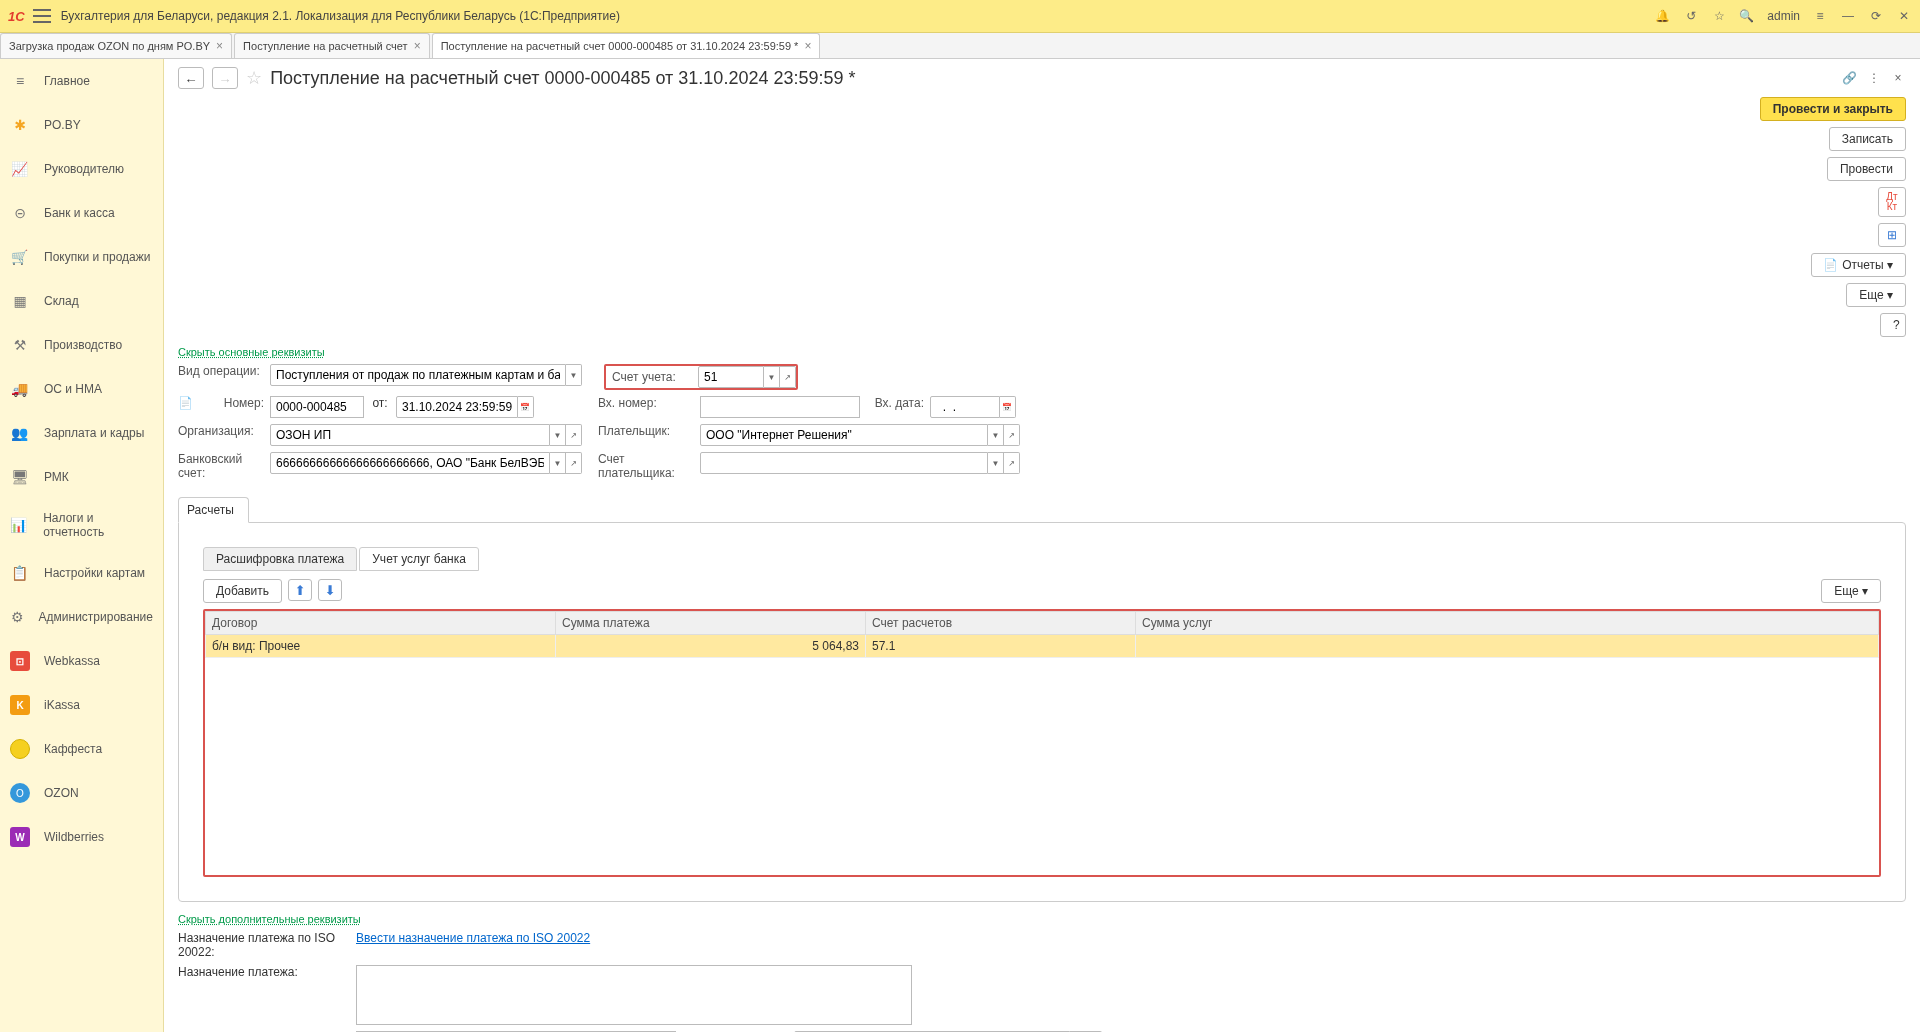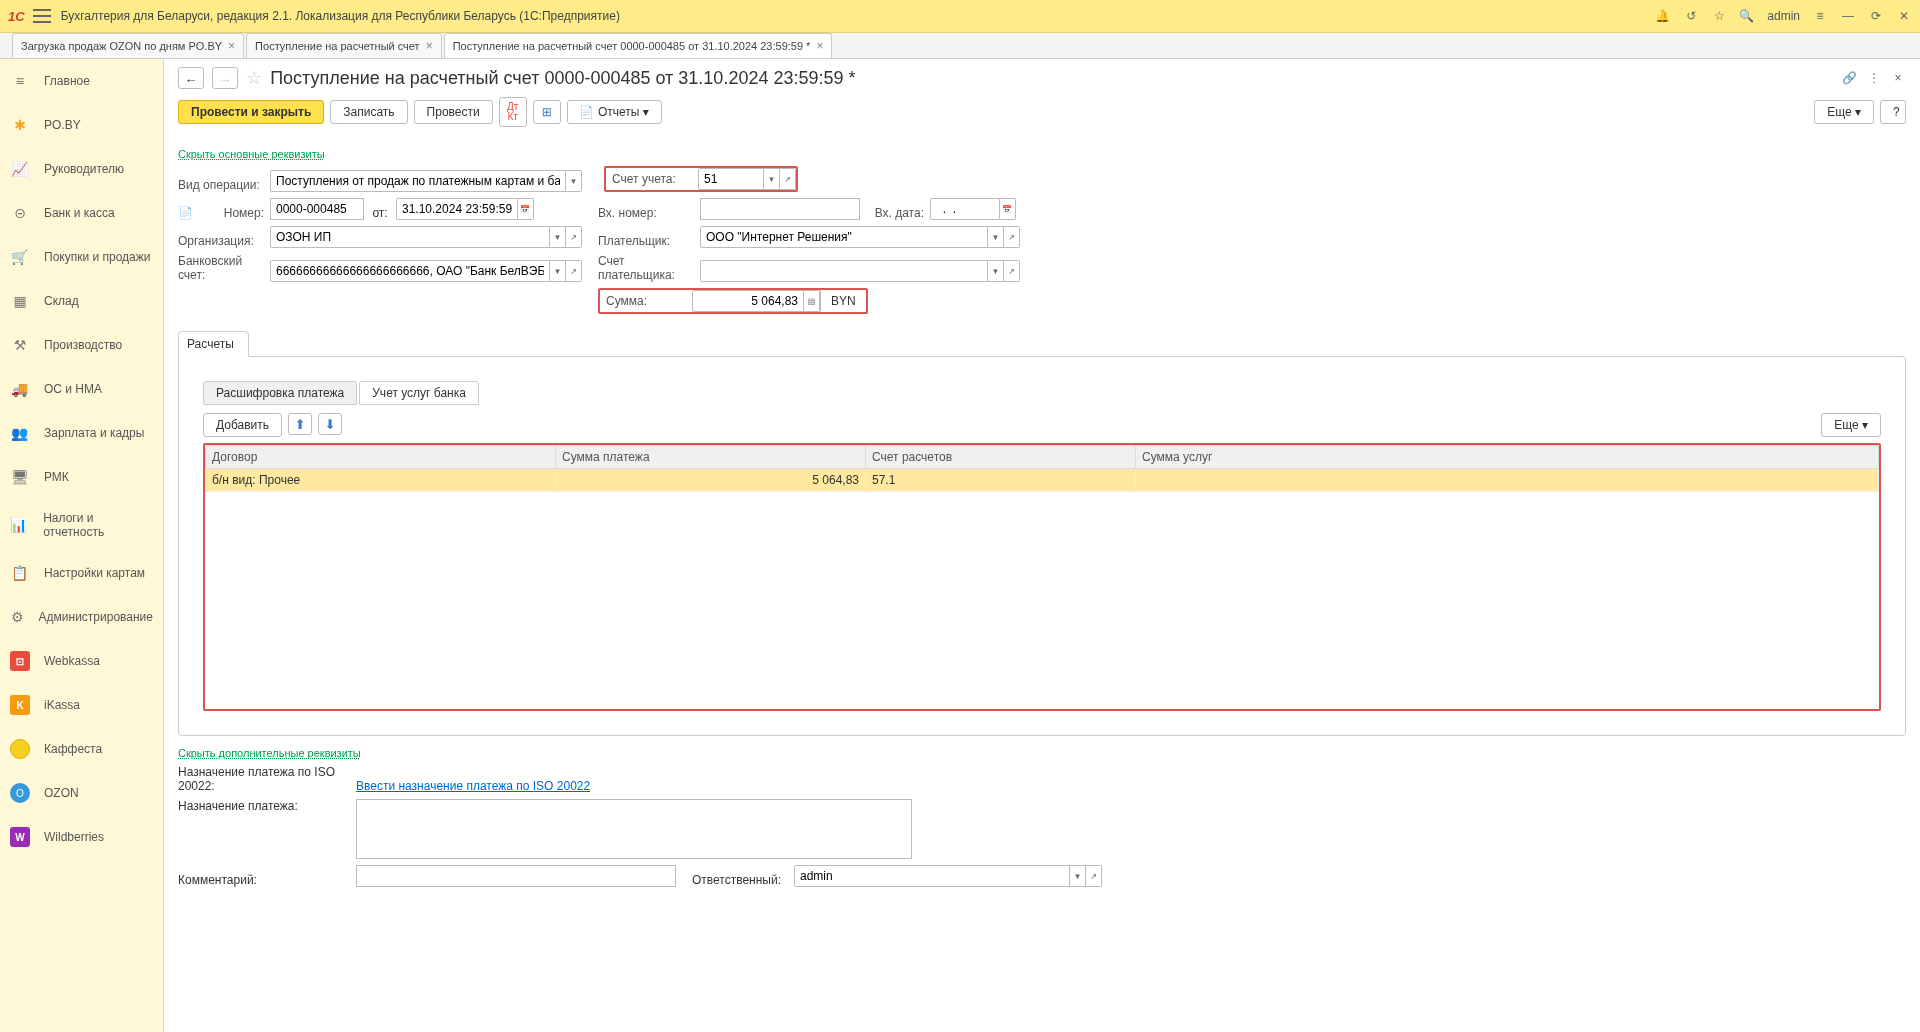--- a/index.html
+++ b/index.html
@@ -9,21 +9,21 @@
 .titlebar { background: #fdec88; height: 24px; display: flex; align-items: center; padding: 16px 8px; border-bottom: 1px solid #e0d070; }
 .logo-1c { color: #e23b2e; font-weight: bold; font-size: 13px; margin-right: 8px; font-style: italic; }
 .hamburger { width: 18px; height: 14px; margin-right: 10px; cursor: pointer; display: flex; flex-direction: column; justify-content: space-between; }
 .hamburger div { height: 2px; background: #666; }
 .titlebar-text { flex: 1; color: #444; font-size: 12px; }
 .titlebar-icons { display: flex; gap: 12px; align-items: center; }
 .tb-icon { width: 16px; height: 16px; color: #666; cursor: pointer; display: flex; align-items: center; justify-content: center; }
 .tb-user { color: #555; font-size: 12px; }
 
 
-.tabstrip { background: #f4f4f4; height: 26px; display: flex; align-items: stretch; border-bottom: 1px solid #ccc; padding-left: 12px; }
+.tabstrip { background: #f4f4f4; height: 26px; display: flex; align-items: stretch; border-bottom: 1px solid #ccc; padding-left: 0; }
 .doc-tab { display: flex; align-items: center; padding: 0 8px; border: 1px solid #ccc; border-bottom: none; background: #f8f8f8; margin-right: 2px; border-radius: 3px 3px 0 0; font-size: 11px; color: #444; cursor: pointer; }
 .doc-tab.active { background: #fff; }
 .doc-tab .close-x { margin-left: 6px; color: #888; font-size: 12px; }
 
 
 .app-body { display: flex; height: calc(100vh - 50px); }
 .sidebar { width: 164px; background: #fff8d6; border-right: 1px solid #e8dda0; overflow-y: auto; }
 .side-item { display: flex; align-items: center; padding: 12px 10px; cursor: pointer; color: #555; font-size: 12px; gap: 14px; }
 .side-icon { width: 20px; height: 20px; display: flex; align-items: center; justify-content: center; color: #777; font-size: 14px; }
 .side-icon.red { background: #e74c3c; color: #fff; border-radius: 3px; font-size: 10px; font-weight: bold; }
@@ -35,34 +35,34 @@
 
 .main { flex: 1; padding: 8px 14px; overflow-y: auto; }
 .page-header { display: flex; align-items: center; gap: 8px; margin-bottom: 8px; }
 .nav-btn { width: 26px; height: 22px; border: 1px solid #bbb; background: #fff; border-radius: 3px; cursor: pointer; display: flex; align-items: center; justify-content: center; color: #666; }
 .nav-btn:first-child { color: #333; }
 .star { color: #ccc; font-size: 18px; cursor: pointer; }
 .page-title { font-size: 18px; color: #333; flex: 1; }
 .hdr-right { display: flex; gap: 8px; }
 
 
-.toolbar { display: flex; gap: 6px; margin-bottom: 20px; align-items: center; }
+.toolbar { display: flex; gap: 6px; margin-bottom: 8px; align-items: flex-end; flex-direction: column; }
 .btn { padding: 4px 12px; border: 1px solid #bbb; background: #fff; border-radius: 3px; cursor: pointer; font-size: 12px; color: #333; }
 .btn.primary { background: #ffe14d; border-color: #d4b020; font-weight: bold; }
 .btn.icon-only { padding: 4px 6px; width: 28px; display: flex; align-items: center; justify-content: center; }
 .more-btn { margin-left: auto; }
 .help-btn { width: 26px; }
 
 
 .green-link { color: #009a49; text-decoration: underline dotted; cursor: pointer; font-size: 11px; display: inline-block; margin-bottom: 6px; }
 .blue-link { color: #0066cc; text-decoration: underline; cursor: pointer; }
 
 
 .form-area { }
-.form-row { display: flex; align-items: flex-end; margin-bottom: 6px; gap: 6px; }
+.form-row { display: flex; align-items: flex-start; margin-bottom: 6px; gap: 6px; }
 .form-label { width: 86px; text-align: left; color: #555; font-size: 12px; }
 .input { border: 1px solid #bbb; padding: 3px 5px; font-size: 12px; background: #fff; height: 22px; }
 .input-combo { display: flex; }
 .input-combo .input { border-radius: 2px 0 0 2px; }
 .input-combo .dd { width: 16px; border: 1px solid #bbb; border-left: none; background: #fff; cursor: pointer; display: flex; align-items: center; justify-content: center; font-size: 8px; color: #666; }
 .input-combo .dd:last-child { border-radius: 0 2px 2px 0; }
 .red-frame { border: 2px solid #d9534f; border-radius: 2px; padding: 0; display: flex; align-items: center; }
 .red-frame .form-label { padding-left: 6px; }
 .two-col { display: flex; gap: 0; }
 .col-left { width: 420px; }
@@ -301,30 +301,20 @@
               <div class="dd">▼</div>
               <div class="dd">↗</div>
             </div>
           </div>
           <div class="form-row">
             <span class="form-label" style="width:96px">Счет плательщика:</span>
             <div class="input-combo">
               <input class="input" style="width: 288px;" value="">
               <div class="dd">▼</div>
               <div class="dd">↗</div>
-            </div>
-          </div>
-          <div class="form-row">
-            <div class="red-frame">
-              <span class="form-label" style="width:92px">Сумма:</span>
-              <div class="input-combo">
-                <input class="input" style="width: 112px; text-align: right;" value="5 064,83">
-                <div class="dd">▤</div>
-              </div>
-              <span style="padding:0 10px;border-left:1px solid #bbb;height:22px;display:flex;align-items:center">BYN</span>
             </div>
           </div>
         </div>
       </div>
     </div>
 
     
     <div class="tab-container">
       <div class="tab-row">
         <div class="tab active">Расчеты</div>

